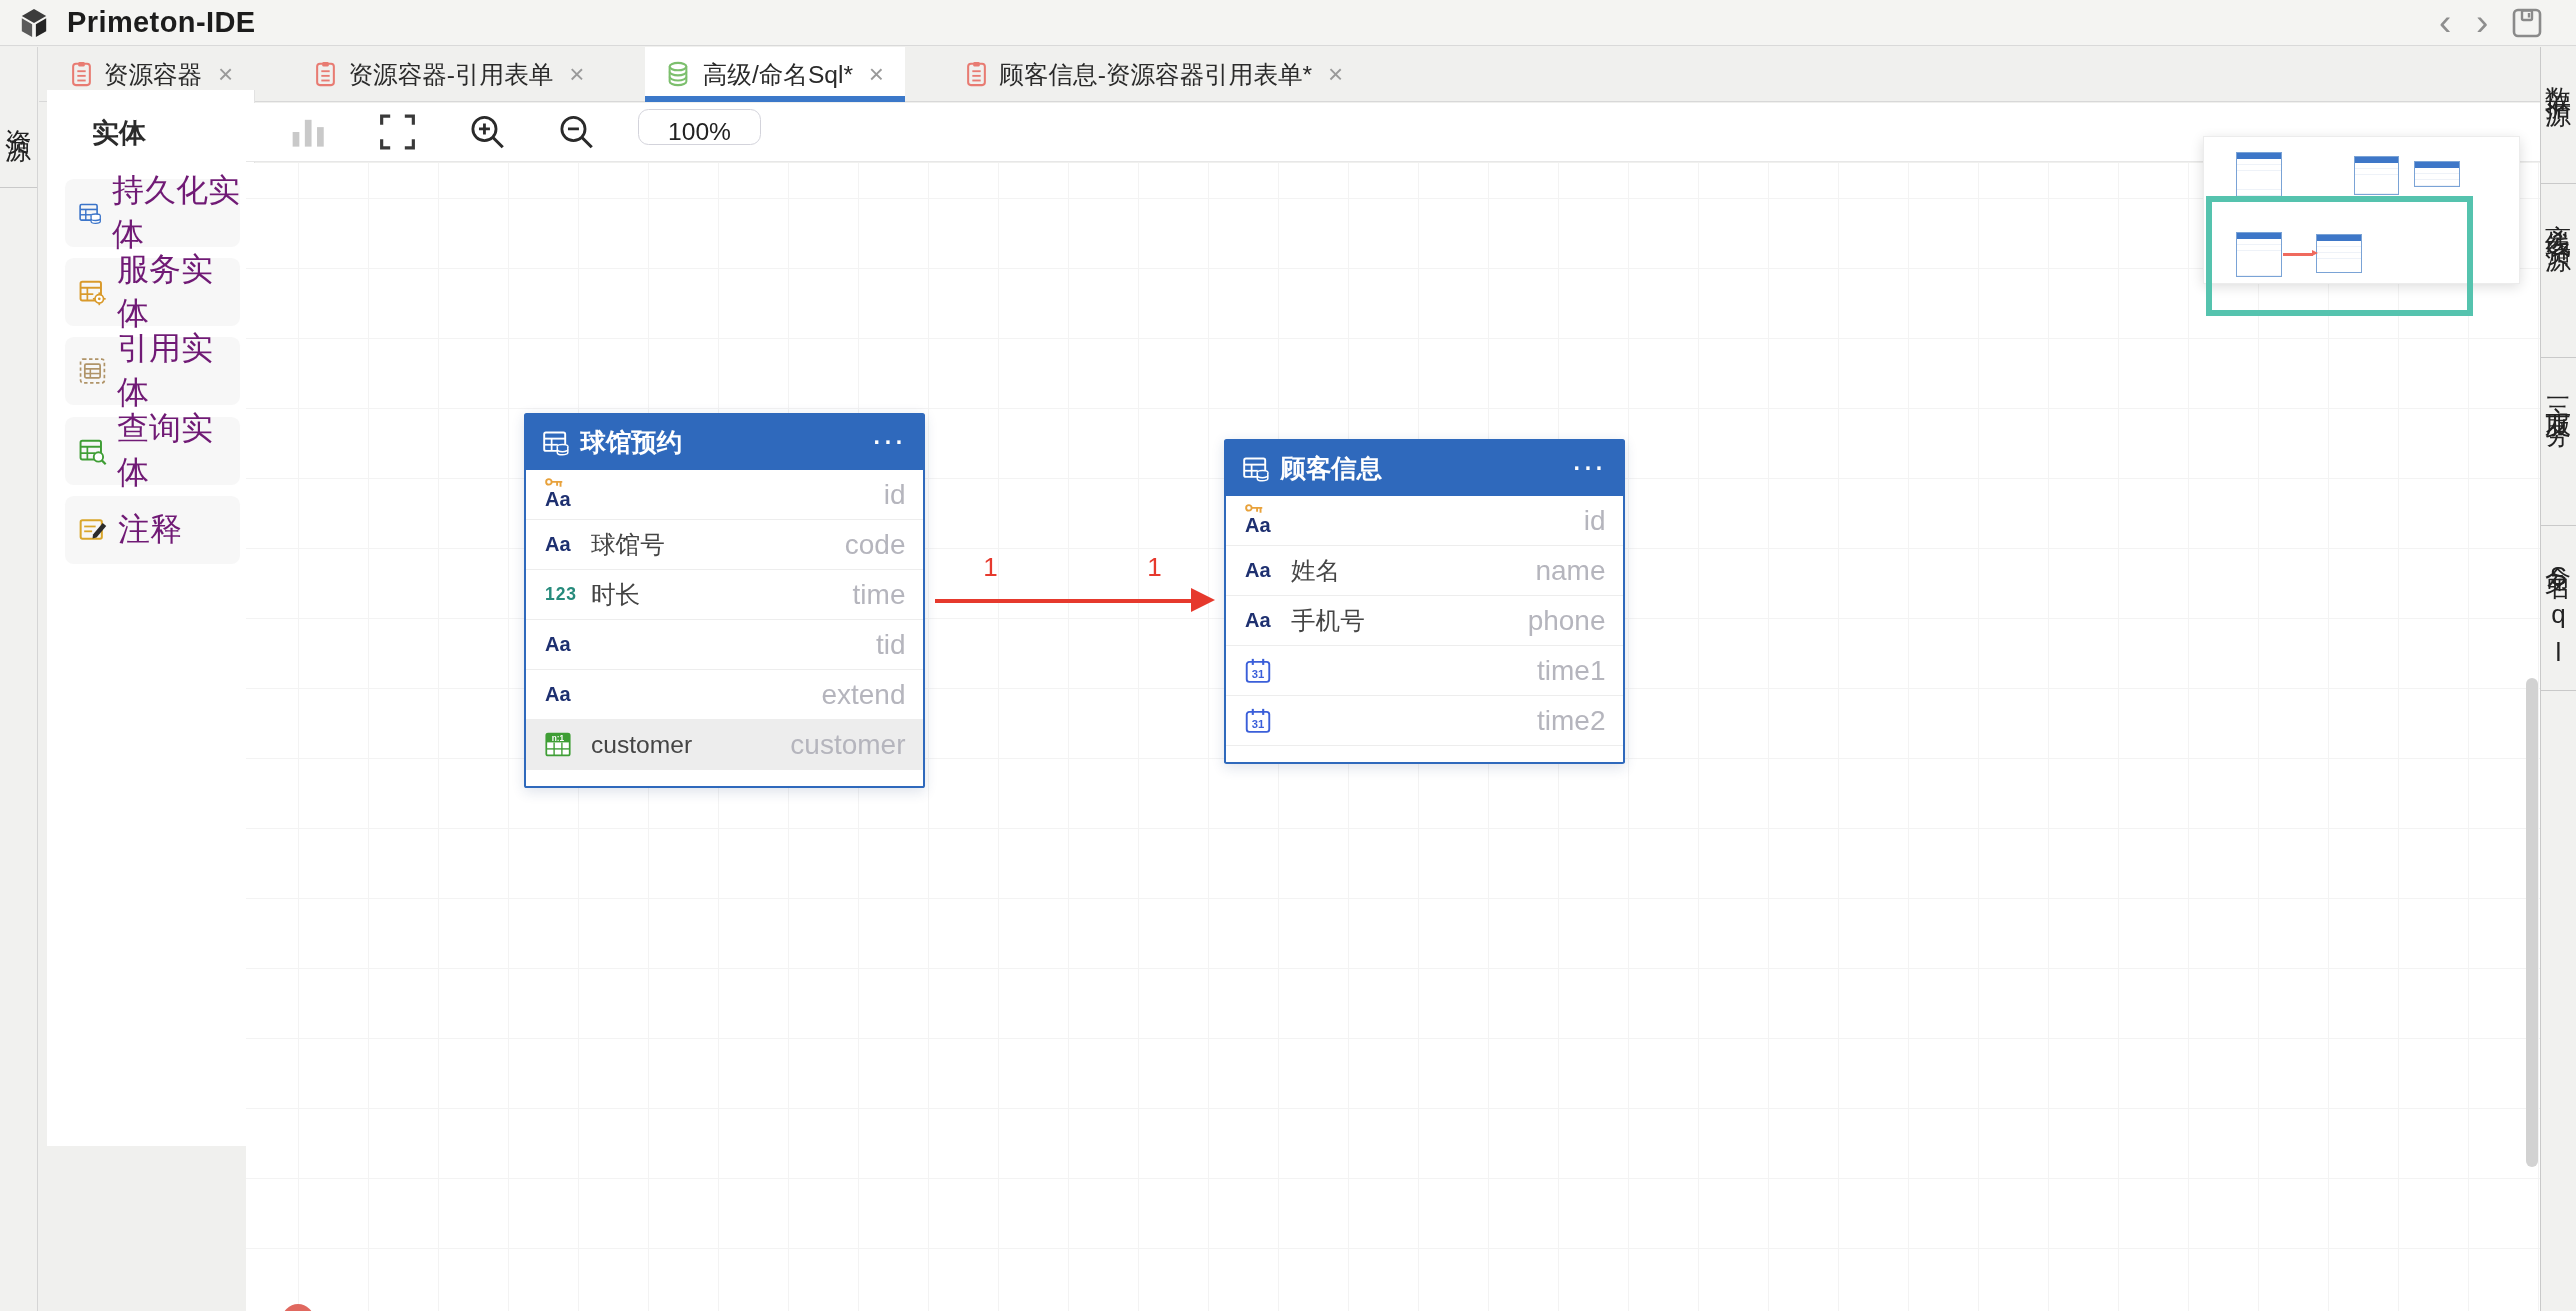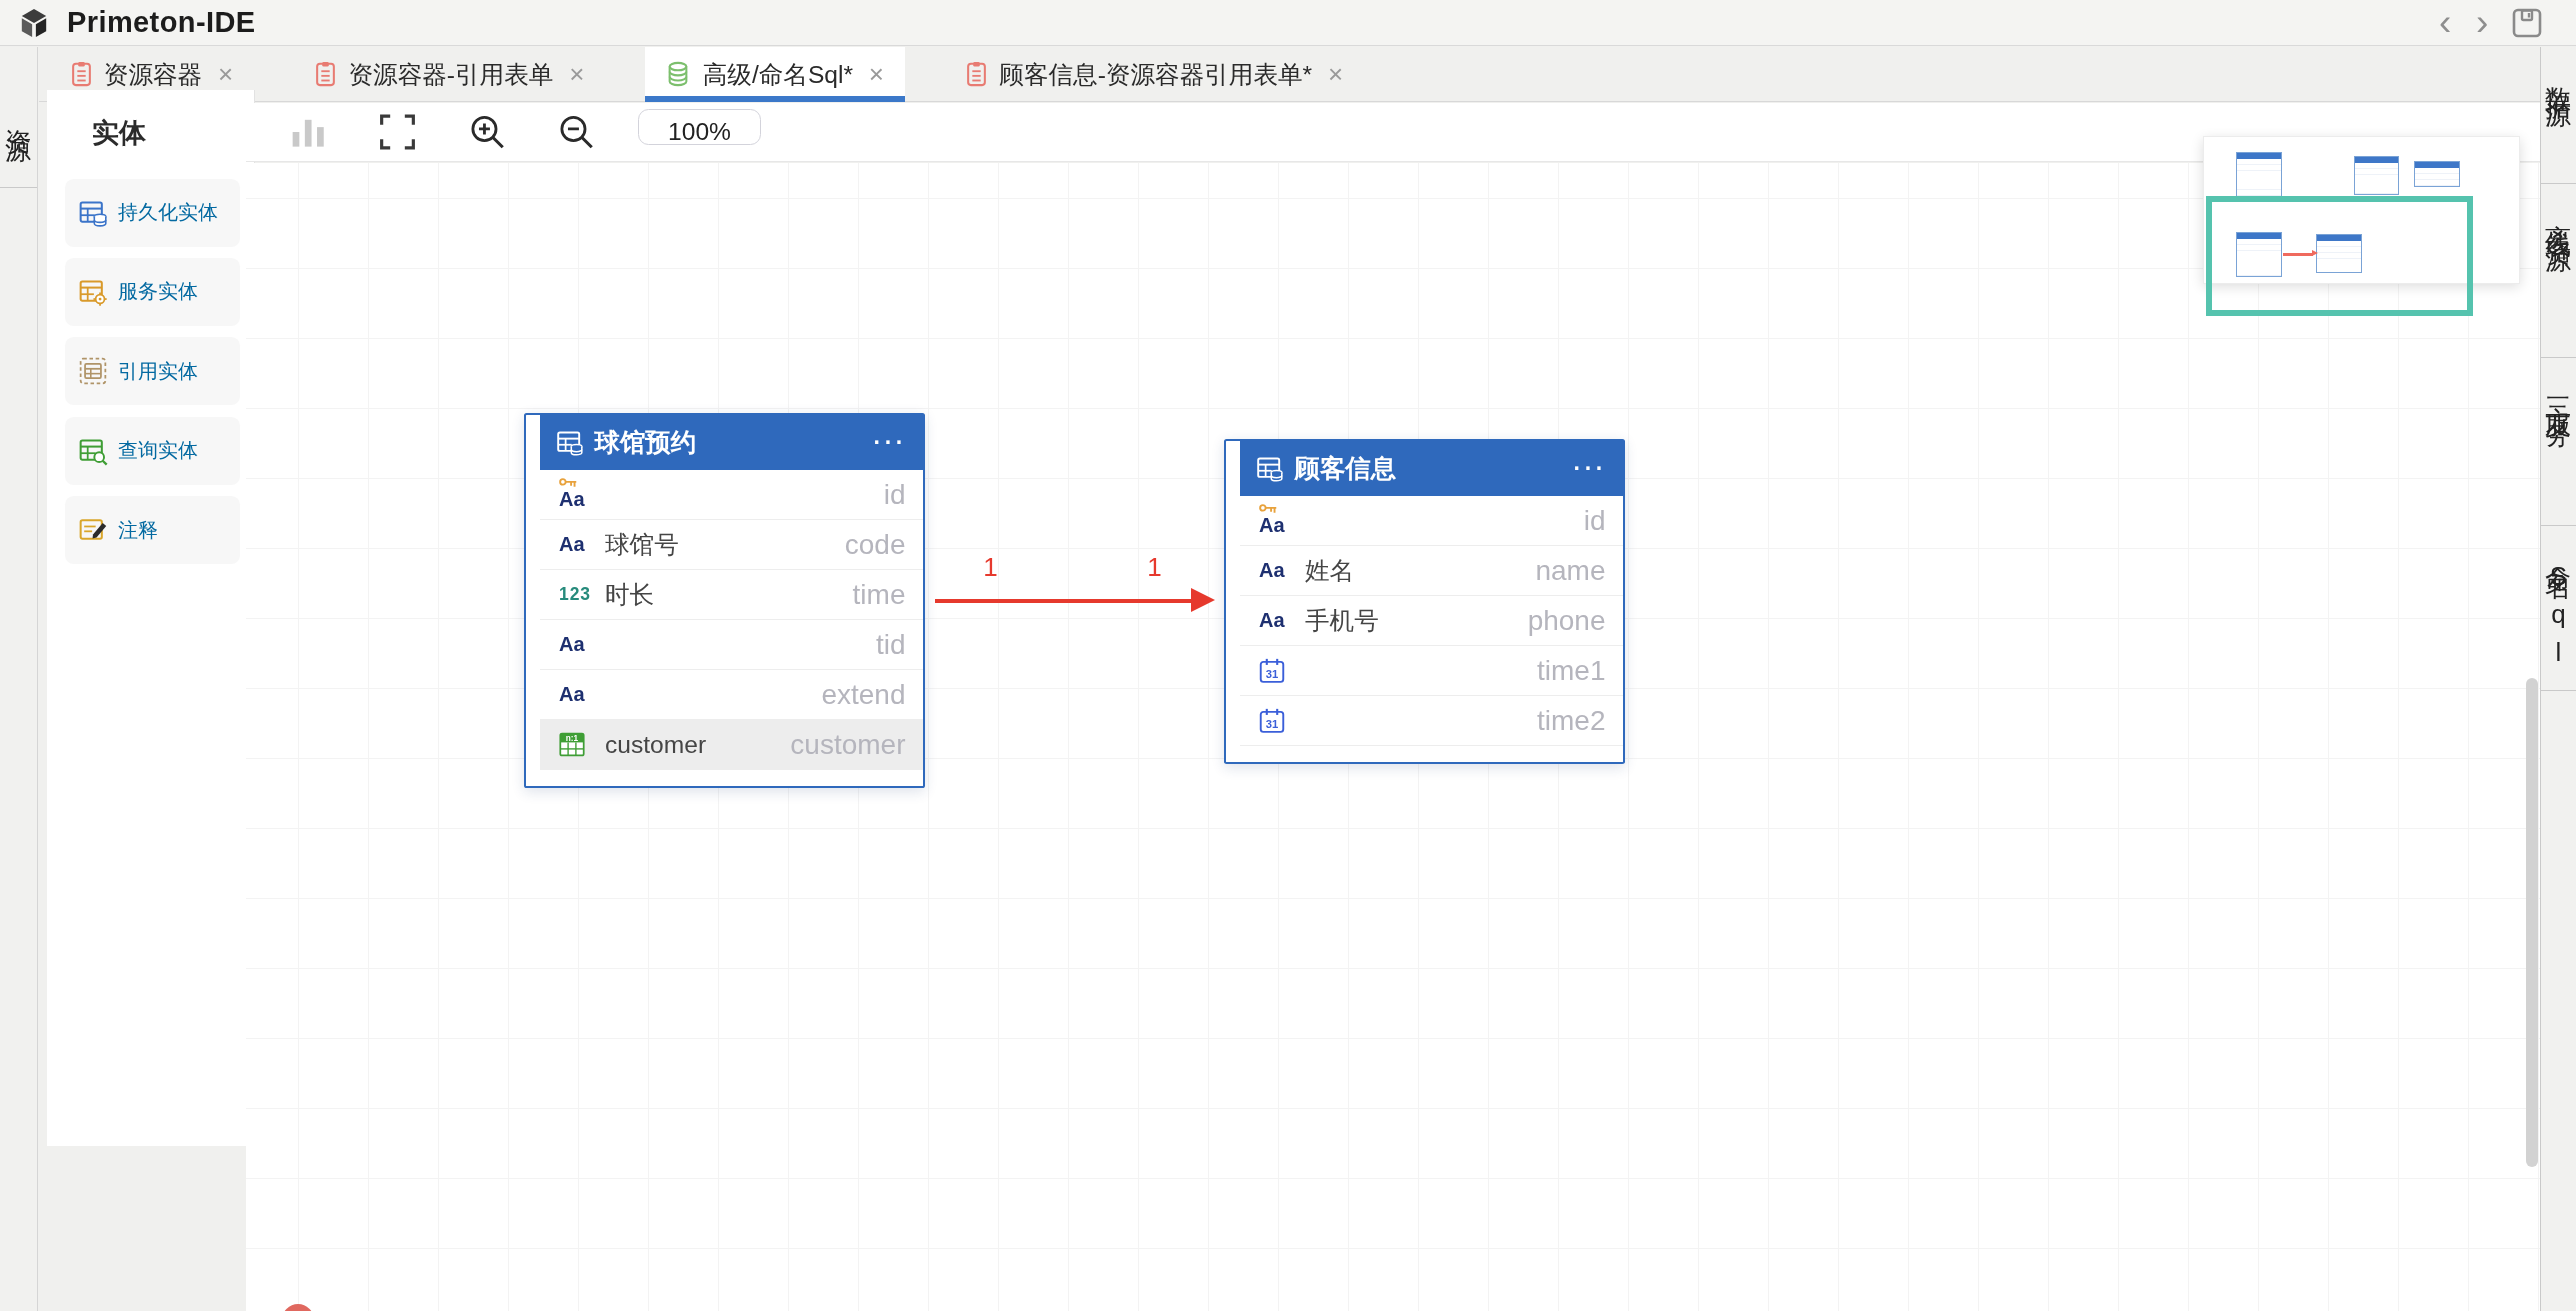--- a/index.html
+++ b/index.html
@@ -34,40 +34,40 @@
   .tab.active { background:#ffffff; }
   .tab.active::after { content:""; position:absolute; left:0; right:0; bottom:-0.9px; height:6.1px; background:#3b78c9; }
 
   
   .palette { position:absolute; left:39px; top:90px; width:208px; height:1056px;
     background:#ffffff; border-right:0.9px solid #e2e2e2;margin-left:8px; }
   .palette-title { margin:24.6px 0 0 45px; font-size:27px; font-weight:bold; color:#2b2b2b; }
   .palette-items { margin-top:28px; padding-left:18.4px; }
   .palette-item { width:175px; height:68px; background:#f7f7f7; border-radius:8.8px; margin-bottom:11.4px;
     display:flex; align-items:center; padding-left:13px; gap:9.6px; cursor:pointer; }
-  .palette-item span.lbl { font-size:20px; color:#0369a1; }
+  .palette-item span.lbl { font-size:32px; color:#701a75; }
 
   
   .toolbar { position:absolute; left:246px; top:103px; width:2294px; height:59px;
     background:#ffffff; border-bottom:0.9px solid #e7e7e7; }
   .tool { position:absolute; top:50%; transform:translateY(-50%); cursor:pointer; }
   .zoom-box { position:absolute; left:392px; top:6.1px; width:123px; height:36px;
     border:1.8px solid #d3d3db; border-radius:10.5px; background:#fff;
     font-size:24.6px; color:#222; text-align:center; line-height:44px; cursor:text; }
 
   
   .canvas { position:absolute; left:246px; top:163px; width:2294px; height:1149px;
     background-color:#ffffff;
     background-image:linear-gradient(#f3f3f3 0.9px, transparent 0.9px),
                      linear-gradient(90deg,#f3f3f3 0.9px, transparent 0.9px);
     background-size:70px 70px; background-position:52px 35px; overflow:hidden; }
 
   
   .entity { position:absolute; background:#fff; border:2.6px solid #2f69bc; border-radius:2.6px;
-    box-shadow:0 3.5px 12.3px rgba(30,60,110,.14); cursor:move;padding-left:14px; }
+    box-shadow:0 3.5px 12.3px rgba(30,60,110,.14); cursor:move; }
   .entity-header { height:55px; background:#2f69bc; display:flex; align-items:center; padding:0 16px; gap:10.5px; }
   .entity-title { color:#fff; font-size:25.4px; font-weight:600; flex:1; }
   .entity-more { color:#fff; font-size:23px; font-weight:bold; letter-spacing:3.5px; cursor:pointer; }
   .erow { height:50px; display:flex; align-items:center; padding:0 17.5px 0 19px;
     border-bottom:0.9px solid #ededed; cursor:pointer; background:#fff; }
   .erow.selected { background:#ededed; }
   .erow:last-of-type { border-bottom:none; }
   .entity-footer { height:16px; }
   .ficon { width:46px; display:flex; align-items:center; }
   .glyph-aa { font-size:20px; font-weight:bold; color:#1e3070; }

